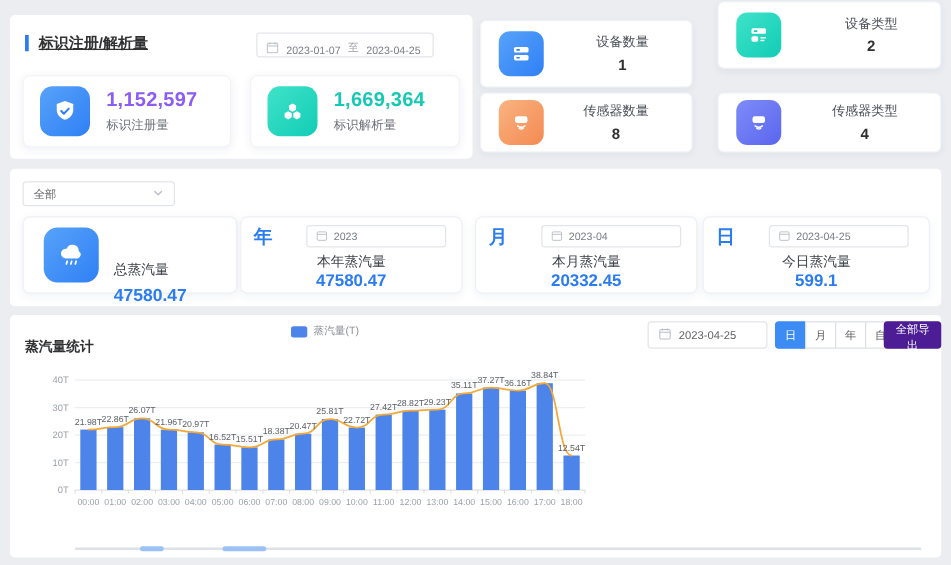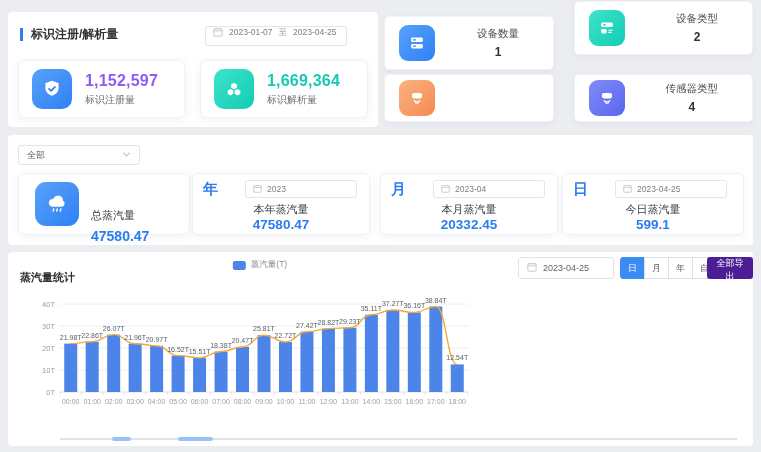--- a/index.html
+++ b/index.html
@@ -8,24 +8,24 @@
     position:relative; overflow:hidden;
     background:#ebedf1;
     font-family:"Liberation Sans", sans-serif;
     color:#333;
   }
   .panel { position:absolute; background:#fff; border-radius:4px; }
 
   
   #id-panel { left:8px; top:12px; width:370px; height:115px; }
   .panel-title { position:absolute; left:12px; top:16px; font-size:12px; font-weight:bold; color:#303133;
-    padding-left:8px; border-left:3px solid #2f7cf0; line-height:13px; }
+    padding-left:8px; border-left:3px solid #2f7cf0; line-height:13px;text-decoration:underline; }
   .date-range { position:absolute; left:197px; top:14px; width:142px; height:20px;
     border:1px solid #e2e5ea; border-radius:3px; background:#fff;
-    display:flex; align-items:flex-start; gap:6px; padding:0 7px; font-size:8.5px; color:#7a7f87; }
+    display:flex; align-items:flex-end; gap:6px; padding:0 7px; font-size:8.5px; color:#7a7f87; }
   .stat-card { position:absolute; top:48px; height:58px; background:#fff; border:1px solid #f1f3f8;
     border-radius:6px; box-shadow:0 2px 8px rgba(40,60,100,.07); display:flex; align-items:center; padding-left:13px; }
   #stat-0 { left:10px; width:167px; }
   #stat-1 { left:192px; width:168px; }
   .icon-sq { border-radius:10px; display:flex; align-items:center; justify-content:center; flex:0 0 auto; }
   .icon-40 { width:40px; height:40px; }
   .icon-36 { width:36px; height:36px; border-radius:9px; }
   .icon-44 { width:44px; height:44px; border-radius:11px; }
   .bg-blue   { background:linear-gradient(135deg,#57a2fa,#2f80f5); }
   .bg-teal   { background:linear-gradient(135deg,#3fe3c8,#12ccb6); }
@@ -174,20 +174,24 @@
   </span>
 </div>
 
 <div class="dev-card" id="dev-2">
   <span class="icon-sq icon-36 bg-orange">
     <svg width="20" height="20" viewBox="0 0 24 24">
         <rect x="6" y="6" width="12" height="6.5" rx="2.2" fill="#fff"></rect>
         <path d="M8.5 15.2q3.5 2.6 7 0" fill="none" stroke="#fff" stroke-width="1.4" stroke-linecap="round"></path>
         <path d="M10.2 17.6q1.8 1.3 3.6 0" fill="none" stroke="#fff" stroke-width="1.4" stroke-linecap="round"></path>
       </svg>
+  </span>
+  <span class="dev-txt">
+    <span class="dev-label">传感器数量</span>
+    <span class="dev-value">8</span>
   </span>
 </div>
 
 <div class="dev-card" id="dev-3">
   <span class="icon-sq icon-36 bg-indigo">
     <svg width="20" height="20" viewBox="0 0 24 24">
         <rect x="6" y="6" width="12" height="6.5" rx="2.2" fill="#fff"></rect>
         <path d="M8.5 15.2q3.5 2.6 7 0" fill="none" stroke="#fff" stroke-width="1.4" stroke-linecap="round"></path>
         <path d="M10.2 17.6q1.8 1.3 3.6 0" fill="none" stroke="#fff" stroke-width="1.4" stroke-linecap="round"></path>
       </svg>

